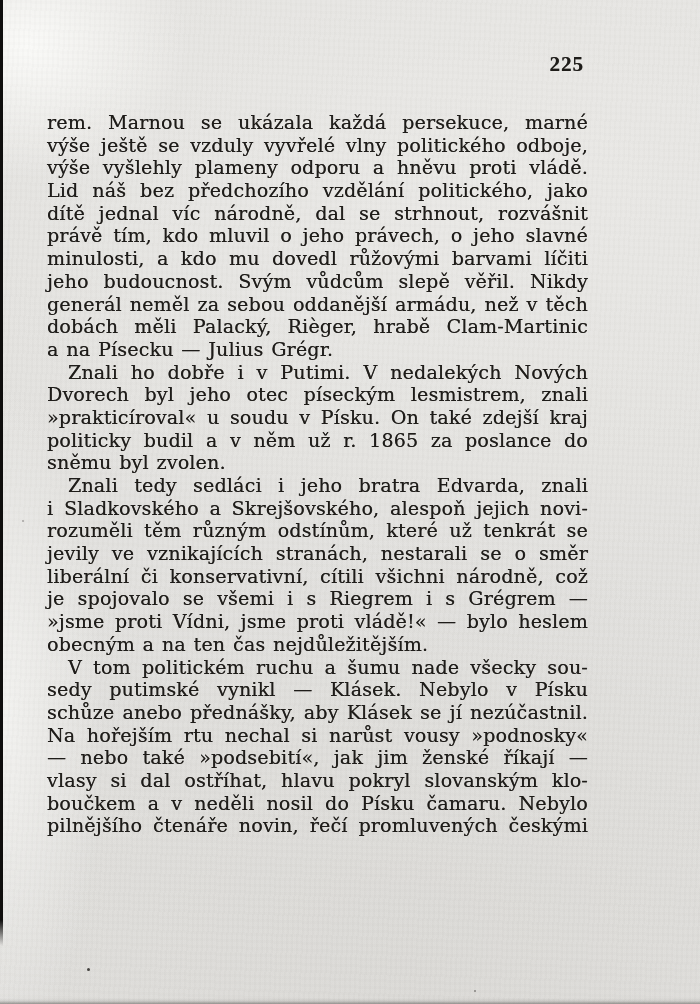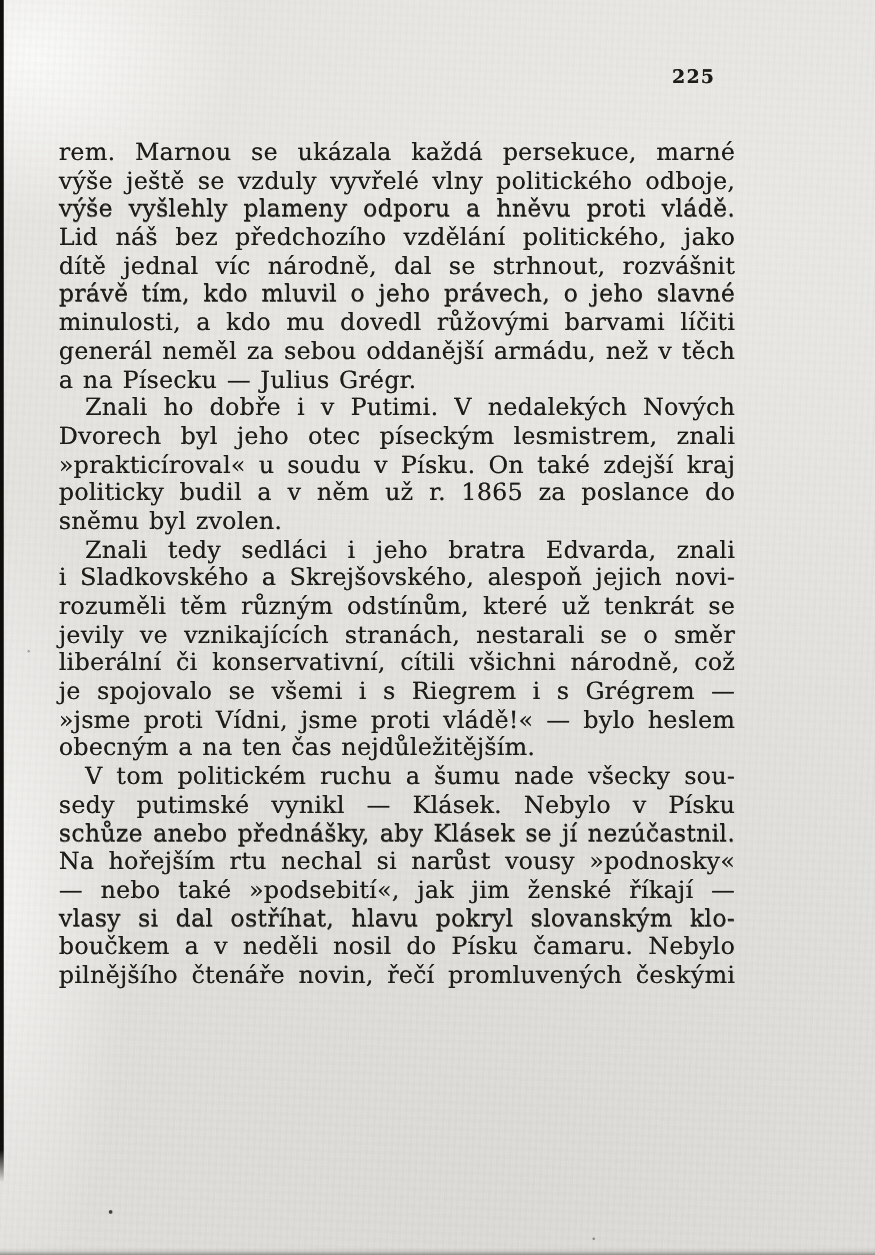--- a/index.html
+++ b/index.html
@@ -33,24 +33,25 @@
   
   .edge-bottom{
     position:absolute;left:0;right:0;bottom:0;height:6px;
     background:linear-gradient(to top, rgba(88,86,82,.55), rgba(88,86,82,.12) 3px, rgba(88,86,82,0));
   }
   .edge-left{
     position:absolute;left:0;top:0;width:3px;height:948px;
     background:linear-gradient(to bottom, var(--edge) 0 920px, rgba(15,14,13,0) 946px);
   }
   .page-number{
-    position:absolute;top:52px;right:128px;
-    font-size:15px;font-weight:bold;color:var(--ink);
+    position:absolute;top:52px;right:116px;
+    font-size:21px;font-weight:bold;color:var(--ink);
     letter-spacing:1px;
     text-shadow:.2px .2px .5px rgba(30,28,25,.7);
+    font-family:Liberation Serif, serif;
   }
   .text-block{
     position:absolute;left:47px;top:111px;width:541px;
     font-size:19px;line-height:22.7px;color:var(--ink);
     letter-spacing:.2px;word-spacing:1.5px;
     text-shadow:.2px .2px .45px rgba(30,28,25,.72);
   }
   .line{
     text-align:justify;
     text-align-last:justify;
@@ -70,21 +71,23 @@
   <div class="edge-left"></div>
   <div class="page-number">225</div>
   <div class="text-block">
       <div class="line">rem. Marnou se ukázala každá persekuce, marné</div>
       <div class="line">výše ještě se vzduly vyvřelé vlny politického odboje,</div>
       <div class="line">výše vyšlehly plameny odporu a hněvu proti vládě.</div>
       <div class="line">Lid náš bez předchozího vzdělání politického, jako</div>
       <div class="line">dítě jednal víc národně, dal se strhnout, rozvášnit</div>
       <div class="line">právě tím, kdo mluvil o jeho právech, o jeho slavné</div>
       <div class="line">minulosti, a kdo mu dovedl růžovými barvami líčiti</div>
+      <div class="line">jeho budoucnost. Svým vůdcům slepě věřil. Nikdy</div>
       <div class="line">generál neměl za sebou oddanější armádu, než v těch</div>
+      <div class="line">dobách měli Palacký, Rièger, hrabě Clam-Martinic</div>
       <div class="line endline">a na Písecku — Julius Grégr.</div>
       <div class="line indent">Znali ho dobře i v Putimi. V nedalekých Nových</div>
       <div class="line">Dvorech byl jeho otec píseckým lesmistrem, znali</div>
       <div class="line">»prakticíroval« u soudu v Písku. On také zdejší kraj</div>
       <div class="line">politicky budil a v něm už r. 1865 za poslance do</div>
       <div class="line endline">sněmu byl zvolen.</div>
       <div class="line indent">Znali tedy sedláci i jeho bratra Edvarda, znali</div>
       <div class="line">i Sladkovského a Skrejšovského, alespoň jejich novi-</div>
       <div class="line">rozuměli těm různým odstínům, které už tenkrát se</div>
       <div class="line">jevily ve vznikajících stranách, nestarali se o směr</div>

